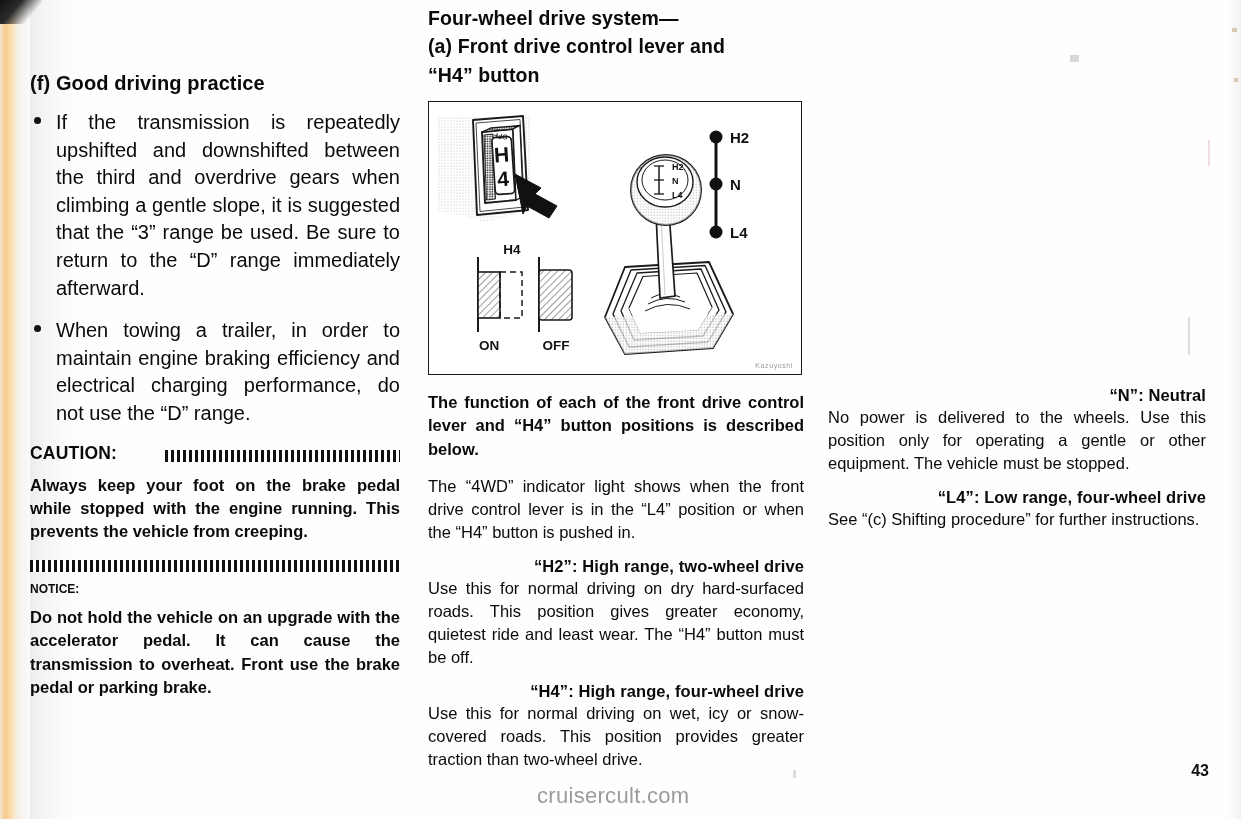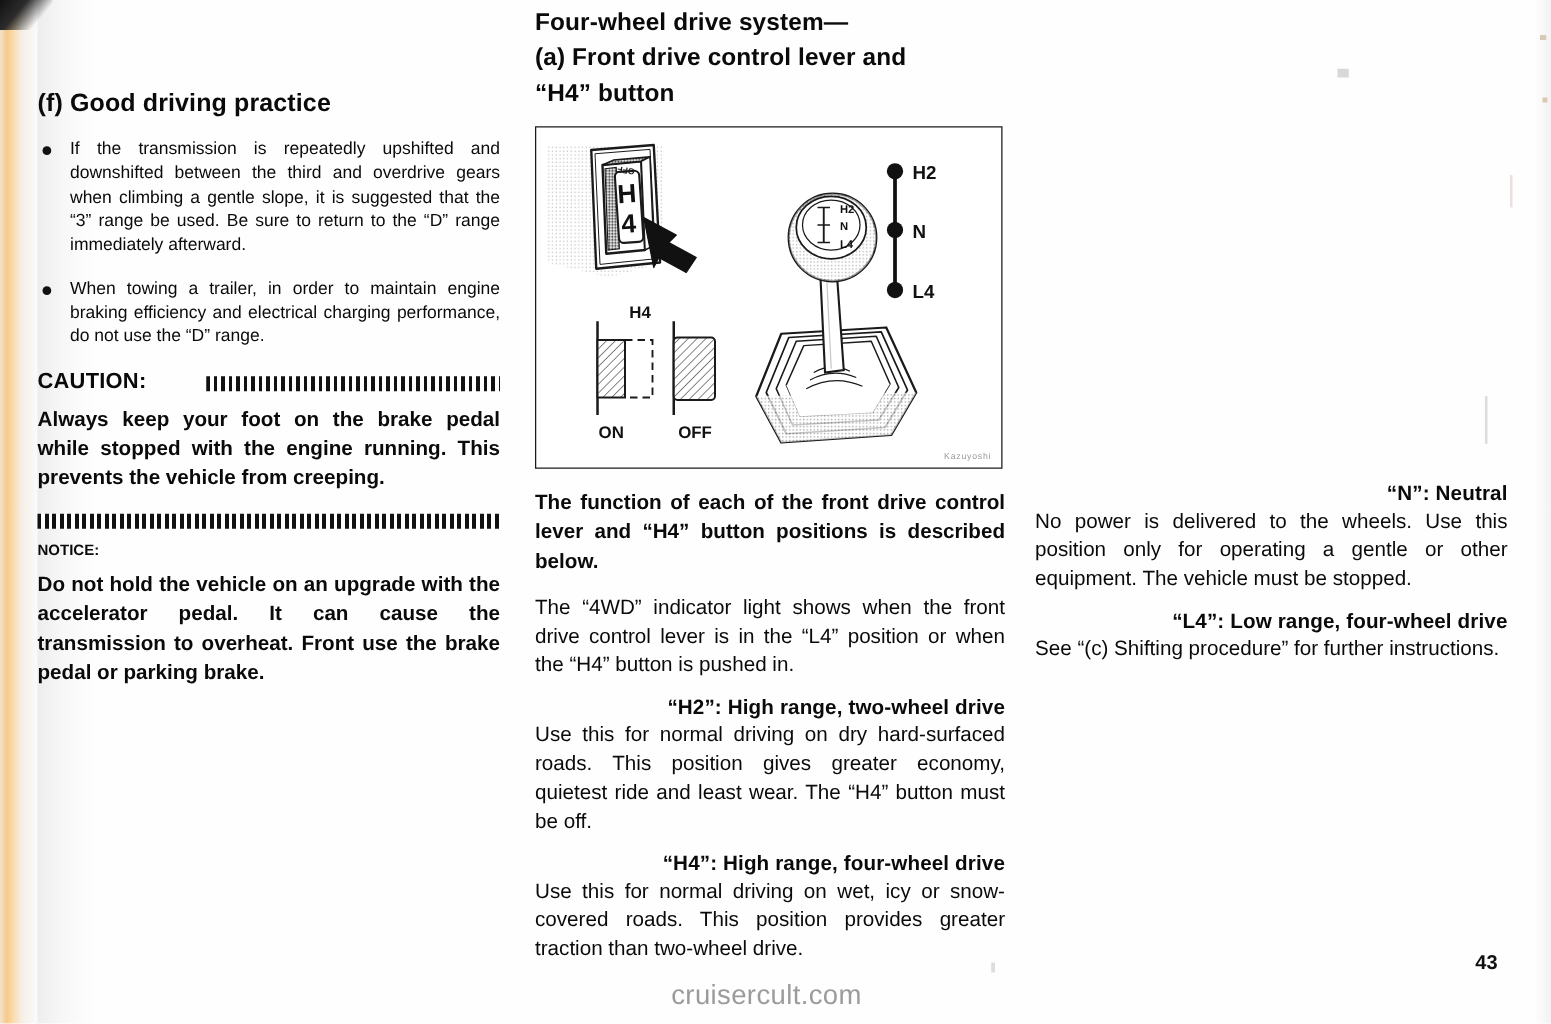--- a/index.html
+++ b/index.html
@@ -90,21 +90,21 @@
     margin: 0;
     line-height: 1.45;
     letter-spacing: .1px;
   }
 
   ul.bullets { list-style: none; margin: 0; padding: 0; }
   ul.bullets li {
     position: relative;
     padding-left: 26px;
     margin-bottom: 15px;
-    font-size: 14px;
+    font-size: 20px;
     line-height: 1.38;
     text-align: justify;
     text-justify: inter-word;
   }
   ul.bullets li::before {
     content: "";
     position: absolute;
     left: 4px; top: 8px;
     width: 7px; height: 7px;
     border-radius: 50%;
@@ -183,21 +183,21 @@
   .watermark {
     position: absolute;
     left: 537px; top: 783px;
     font-size: 22px;
     color: #9b9b9b;
     letter-spacing: .3px;
     z-index: 6;
   }
   .page-number {
     position: absolute;
-    right: 43px; top: 762px;
+    right: 32px; top: 762px;
     font-size: 16px;
     font-weight: bold;
     color: #111;
     z-index: 6;
   }
 </style>
 </head>
 <body>
 
 <div id="page">

